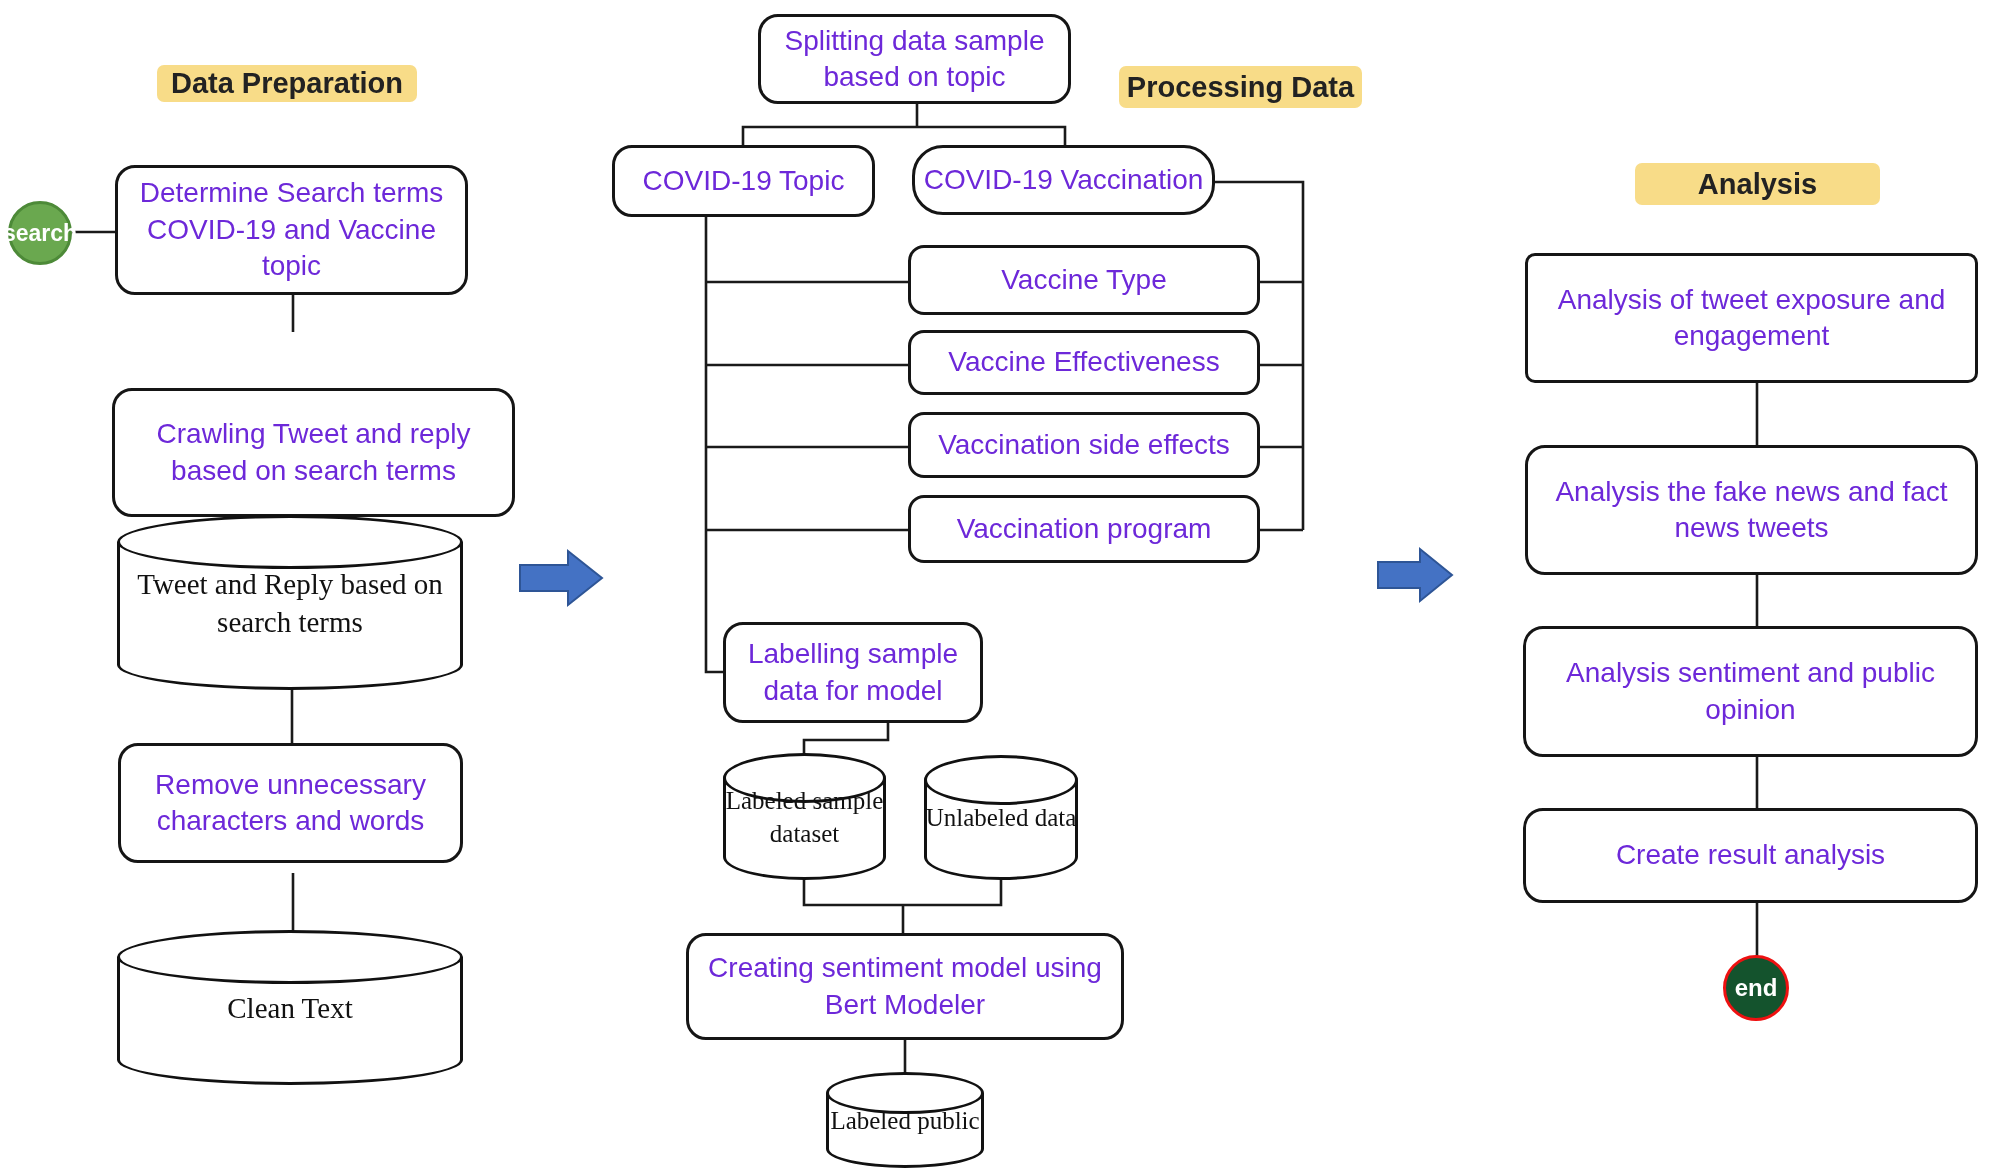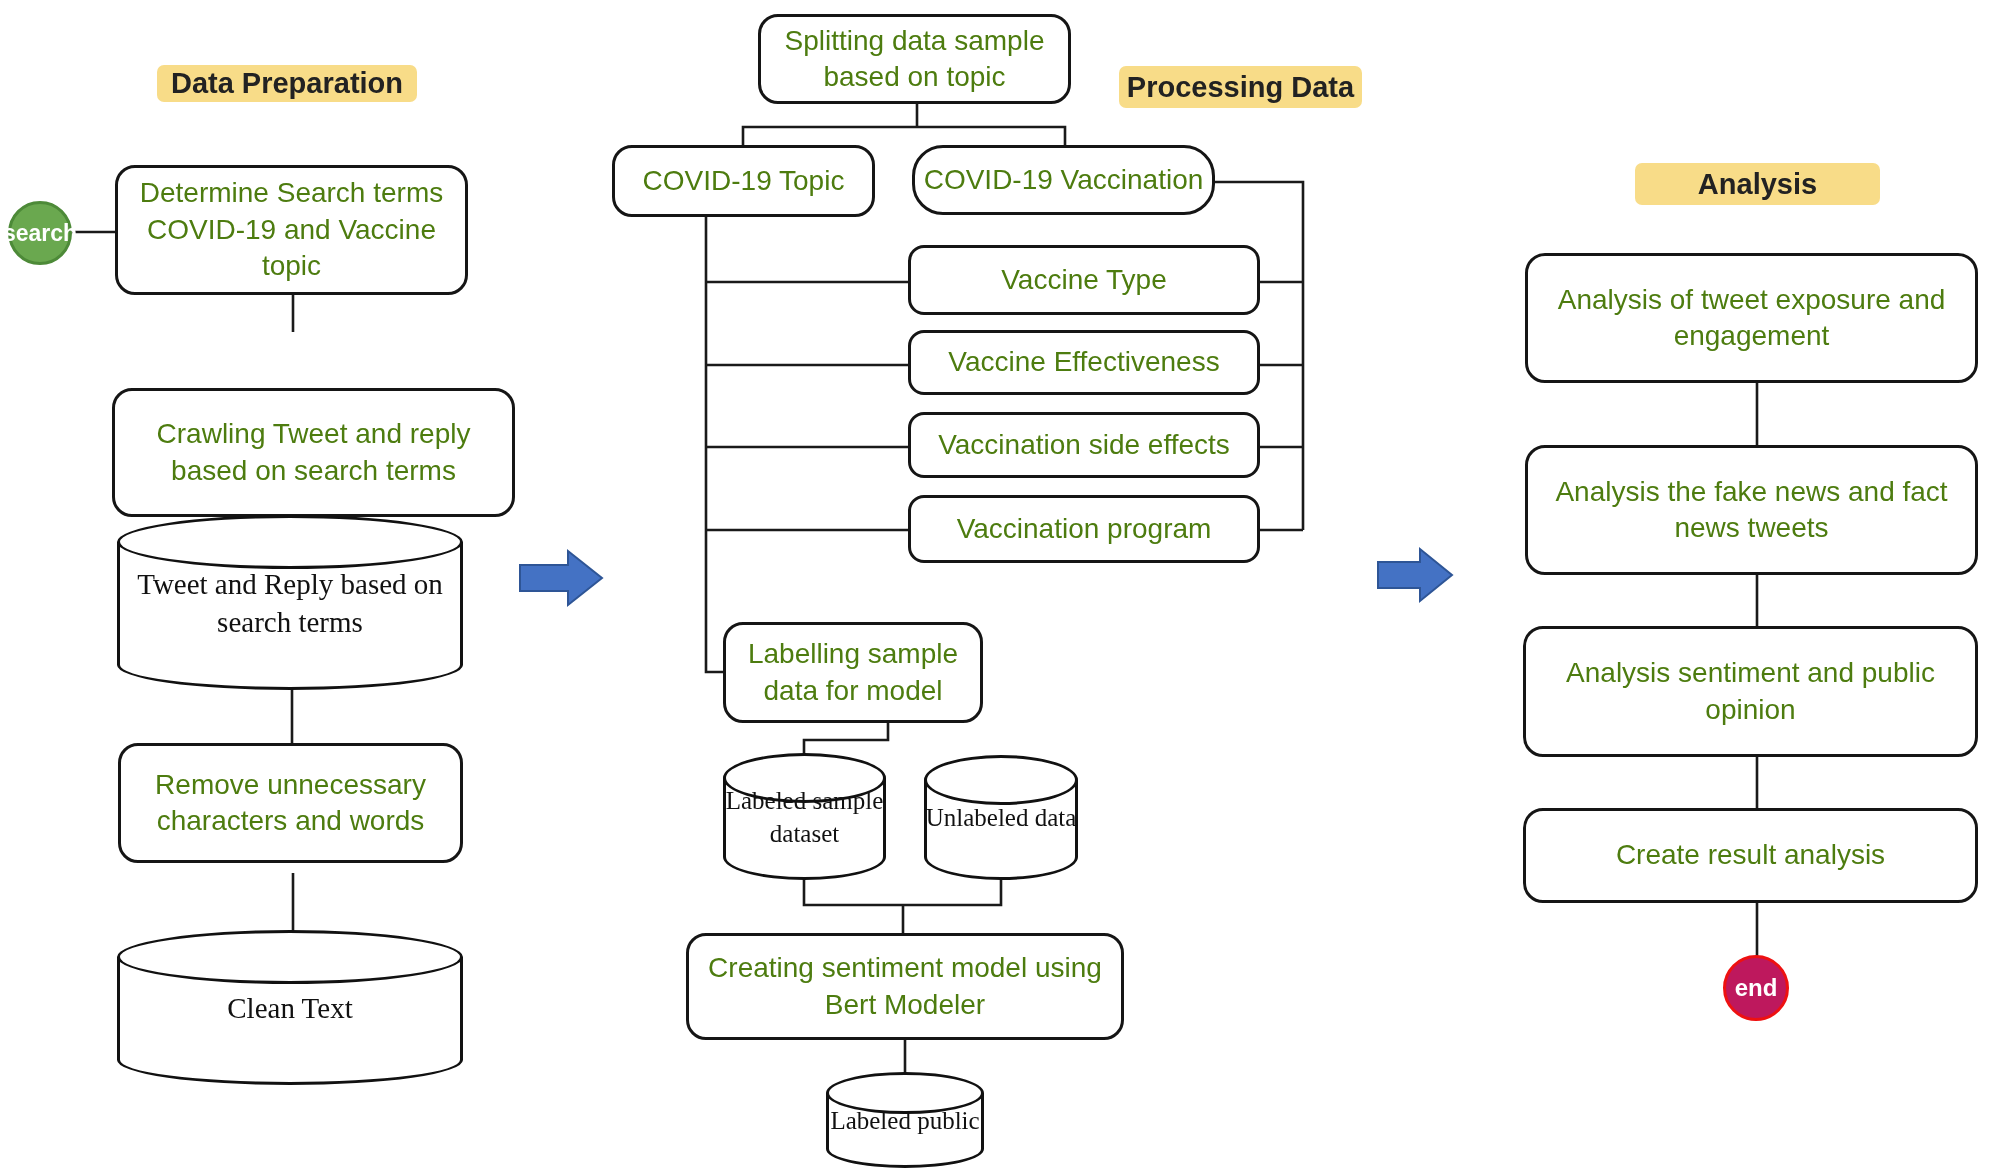--- a/index.html
+++ b/index.html
@@ -12,21 +12,21 @@
   }
   .layer{position:absolute;left:0;top:0;width:1998px;height:1174px;}
   
   .node{
     position:absolute;
     background:#ffffff;
     border:3px solid #151515;
     border-radius:20px;
     display:flex;align-items:center;justify-content:center;
     text-align:center;
-    font-size:28px;line-height:1.3;color:#4d7c0f;
+    font-size:28px;line-height:1.3;color:#6d28d9;
     box-sizing:border-box;
     z-index:5;
   }
   .node span{white-space:pre-line;}
   
   .section-label{
     position:absolute;
     background:#f8dc88;
     border-radius:7px;
     display:flex;align-items:center;justify-content:center;
@@ -34,21 +34,21 @@
     z-index:5;
   }
   
   .terminal{
     position:absolute;border-radius:50%;
     display:flex;align-items:center;justify-content:center;
     color:#ffffff;font-weight:bold;
     box-sizing:border-box;z-index:6;
   }
   .terminal.start{background:#6aa84f;border:3px solid #4d8a38;font-size:23px;}
-  .terminal.end{background:#be185d;border:3px solid #ee1111;font-size:24px;justify-content:center;}
+  .terminal.end{background:#14532d;border:3px solid #ee1111;font-size:24px;justify-content:center;}
   
   .cyl{position:absolute;z-index:5;}
   .cyl .cyl-bottom{position:absolute;left:0;right:0;bottom:0;border:3px solid #111;border-radius:50%;background:#fff;box-sizing:border-box;z-index:1;}
   .cyl .cyl-body{position:absolute;left:0;right:0;border-left:3px solid #111;border-right:3px solid #111;background:#fff;box-sizing:border-box;z-index:2;}
   .cyl .cyl-top{position:absolute;left:0;right:0;top:0;border:3px solid #111;border-radius:50%;background:#fff;box-sizing:border-box;z-index:3;}
   .cyl .cyl-text{
     position:absolute;left:0;right:0;z-index:4;
     display:flex;align-items:center;justify-content:center;text-align:center;
     font-family:"Liberation Serif", serif;font-size:29px;color:#111;line-height:1.3;
   }
@@ -191,21 +191,21 @@
   </div>
   <div class="cyl cyl-c" style="left:826px;top:1072px;width:158px;height:96px;">
     <div class="cyl-bottom"></div>
     <div class="cyl-body"></div>
     <div class="cyl-top"></div>
     <div class="cyl-text">
         <span>Labeled public</span>
       </div>
   </div>
 
-  <div class="node" style="left:1525px;top:253px;width:453px;height:130px;">
+  <div class="node" style="left:1525px;top:253px;width:453px;height:130px;border-radius:10px;">
     <span>Analysis of tweet exposure and
 engagement</span>
   </div>
   <div class="node" style="left:1525px;top:445px;width:453px;height:130px;">
     <span>Analysis the fake news and fact
 news tweets</span>
   </div>
   <div class="node" style="left:1523px;top:626px;width:455px;height:131px;">
     <span>Analysis sentiment and public
 opinion</span>

